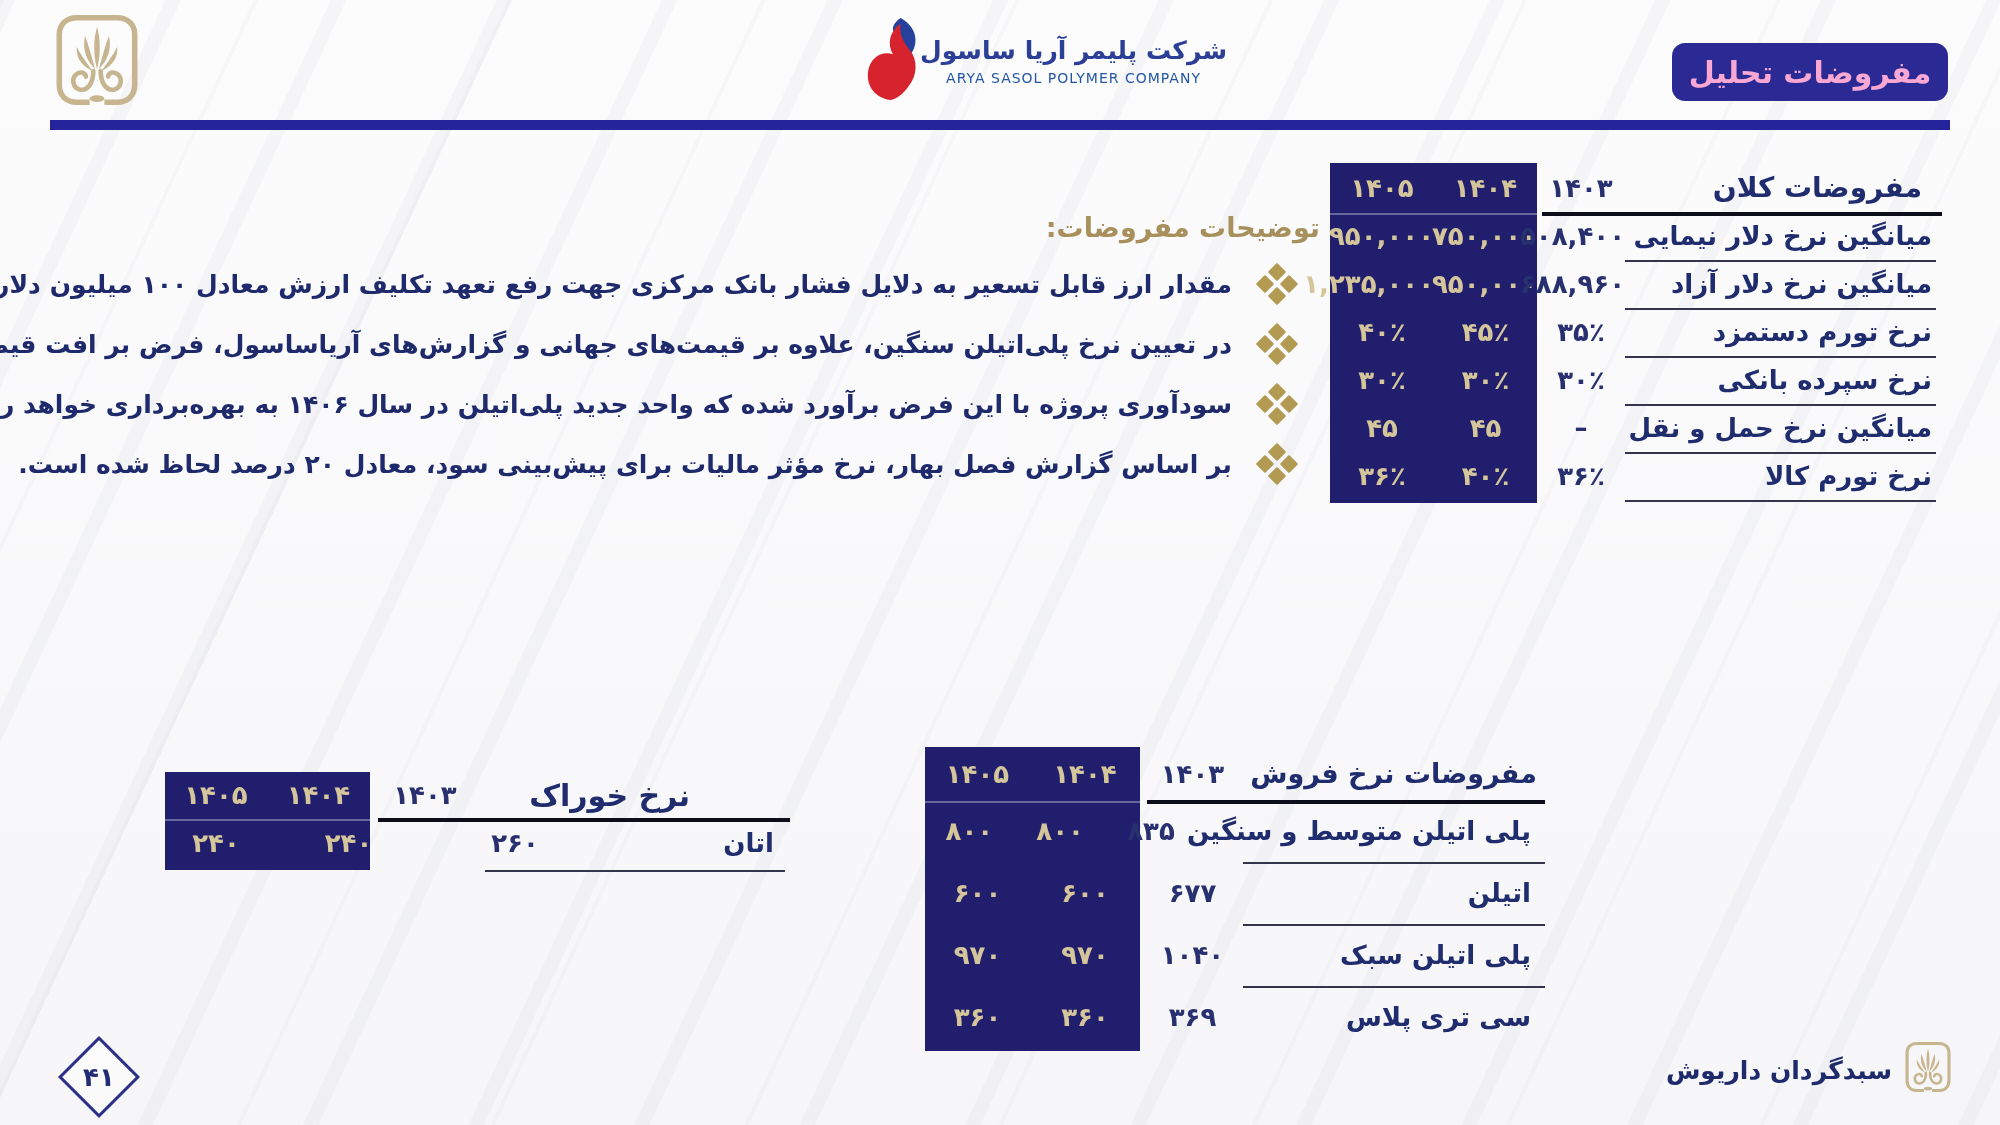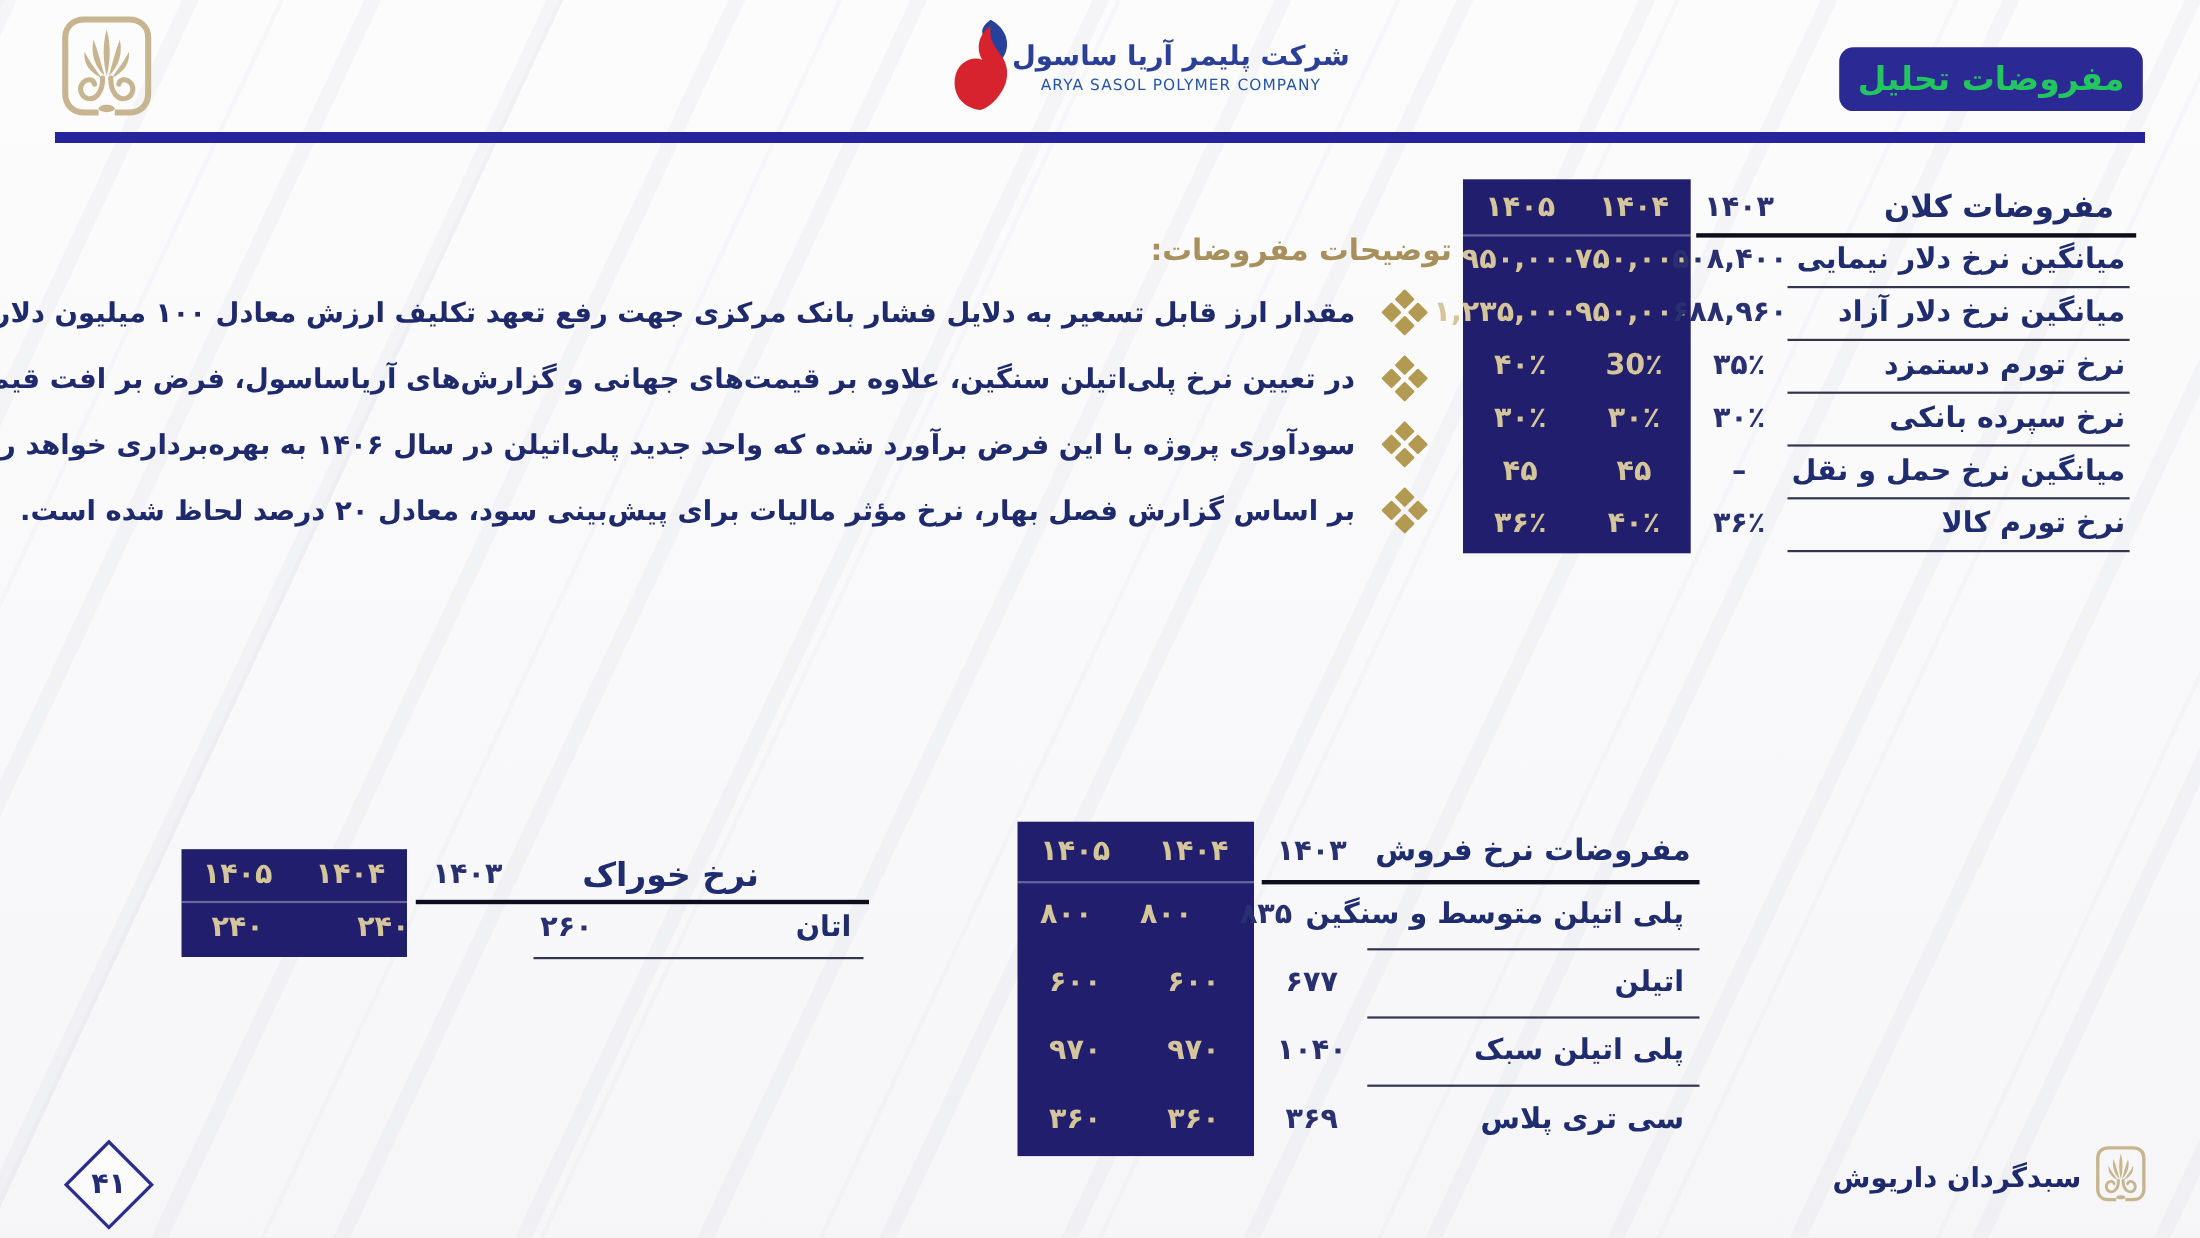--- a/index.html
+++ b/index.html
@@ -11,21 +11,21 @@
     background-image:
       repeating-linear-gradient(115deg, rgba(193,196,209,0.12) 0 14px, rgba(255,255,255,0) 14px 150px),
       repeating-linear-gradient(115deg, rgba(201,203,214,0.10) 0 4px, rgba(255,255,255,0) 4px 230px),
       linear-gradient(180deg,#fcfcfd 0%,#f6f6f8 100%);
   }
   
   .title-badge{
     position:absolute; left:1672px; top:43px; width:276px; height:58px;
     background:#2b2a94; border-radius:13px;
     display:flex; align-items:center; justify-content:center;
-    color:#22c55e; font-size:30px; font-weight:bold; direction:rtl;
+    color:#f9a8d4; font-size:30px; font-weight:bold; direction:rtl;
   }
   .top-bar{ position:absolute; left:50px; top:120px; width:1900px; height:10px; background:#26249b; }
   .logo{ position:absolute; left:862px; top:16px; display:flex; align-items:center; }
   .logo-text{ display:flex; flex-direction:column; align-items:center; gap:5px; }
   .logo-fa{ color:#2b3f97; font-size:25px; font-weight:bold; direction:rtl; white-space:nowrap; }
   .logo-en{ color:#2456a4; font-size:14px; font-weight:normal; letter-spacing:1px; white-space:nowrap; }
   .emblem{ position:absolute; }
   .emblem.tl{ left:55px; top:14px; }
   .emblem.br{ left:1905px; top:1036px; }
   
@@ -128,21 +128,21 @@
     <div class="trow" style="top:100px; height:48px;justify-content:space-between;">
       <div class="cell c5 gold">۱,۲۳۵,۰۰۰</div>
       <div class="cell c4 gold">۹۵۰,۰۰۰</div>
       <div class="cell c3 navyv">۶۸۸,۹۶۰</div>
       <div class="cell lbl">میانگین نرخ دلار آزاد</div>
     </div>
     <div class="sep" style="left:295px; right:12px; top:148px;"></div>
 
     <div class="trow" style="top:148px; height:48px;">
       <div class="cell c5 gold">۴۰٪</div>
-      <div class="cell c4 gold">30٪</div>
+      <div class="cell c4 gold">۴۵٪</div>
       <div class="cell c3 navyv">۳۵٪</div>
       <div class="cell lbl">نرخ تورم دستمزد</div>
     </div>
     <div class="sep" style="left:295px; right:12px; top:196px;"></div>
 
     <div class="trow" style="top:196px; height:48px;">
       <div class="cell c5 gold">۳۰٪</div>
       <div class="cell c4 gold">۳۰٪</div>
       <div class="cell c3 navyv">۳۰٪</div>
       <div class="cell lbl">نرخ سپرده بانکی</div>

